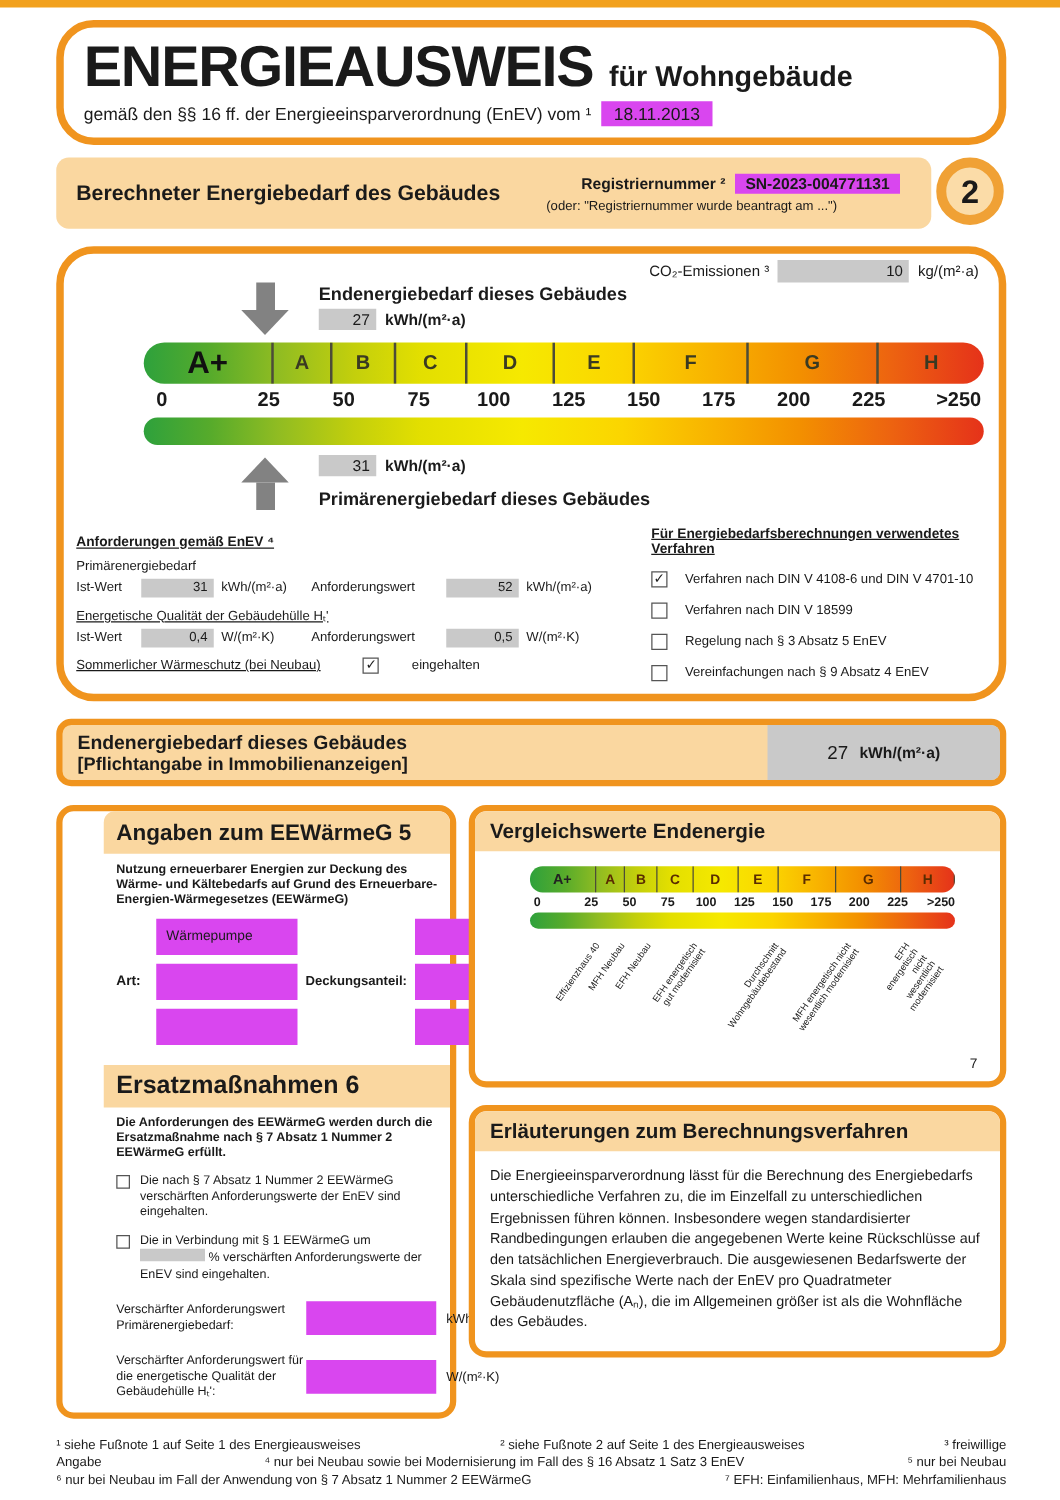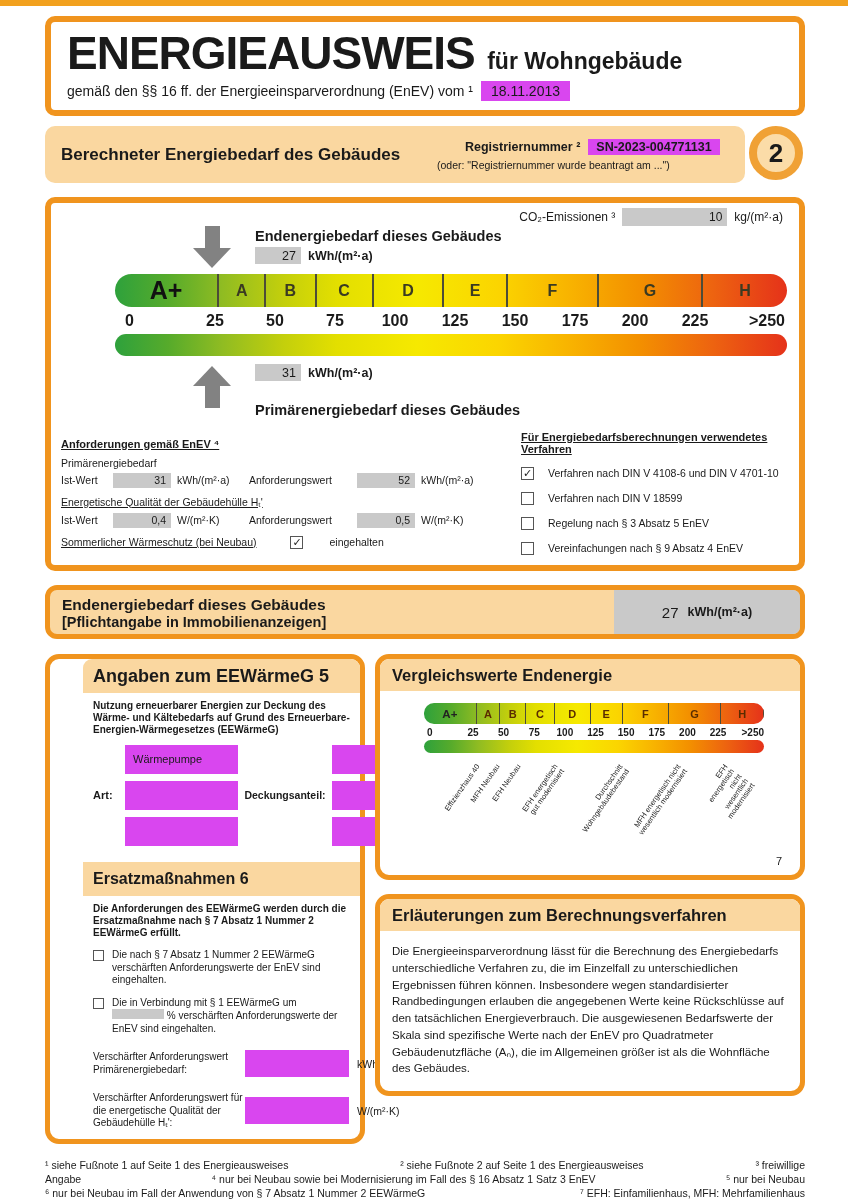--- a/index.html
+++ b/index.html
@@ -4,21 +4,21 @@
 <style>
   * { box-sizing: border-box; margin: 0; padding: 0; }
   html,body { width: 848px; }
   body {
     height: 1200px; background: #fff; position: relative;
     font-family: "Liberation Sans", sans-serif; color: #1a1a1a; overflow: hidden;
   }
   .topstrip { position: absolute; top: 0; left: 0; width: 848px; height: 6px; background: #F2A11E; }
   .page { position: absolute; left: 45px; top: 16px; width: 760px; }
 
-  .obox { border: 6px solid #F0941E; border-radius: 10px; background: #fff; }
+  .obox { border: 6px solid #F0941E; border-radius: 30px; background: #fff; }
   .obox-sm { border: 5px solid #F0941E; border-radius: 14px; background: #fff; }
   .band { background: #FAD7A0; font-weight: bold; }
   .gbox { background: #d946ef; }
   .valbox { background: #c9c9c9; display: flex; align-items: center; justify-content: flex-end; padding-right: 5px; }
   .cb { width: 13px; height: 13px; border: 1.5px solid #555; background: #fff; display: inline-flex;
         align-items: center; justify-content: center; font-size: 11px; line-height: 1; flex: none; color:#222; }
 
   
   .hdr { padding: 8px 16px 9px 16px; }
   .hdr-title { font-size: 46px; font-weight: bold; letter-spacing: -1px; line-height: 1; display:inline; }
@@ -101,21 +101,21 @@
     justify-content: center; gap: 9px; border-radius: 0 6px 6px 0; }
   .endband .vb .v { font-size: 15px; }
   .endband .vb .u { font-size: 12.5px; font-weight: bold; }
 
   
   .cols { display: flex; margin-top: 15px; gap: 10px; align-items: flex-start; }
   .leftcol { width: 320px; padding-left: 33px; }
   .rightcol { width: 430px; }
 
   .lbox .bandh { height: 34px; display: flex; align-items: center; padding-left: 10px; font-size: 18px; border-radius: 9px 9px 0 0; }
-  .lbox .bandh2 { height: 34px; display: flex; align-items: center; padding-left: 10px; font-size: 16px; }
+  .lbox .bandh2 { height: 34px; display: flex; align-items: center; padding-left: 10px; font-size: 20px; }
   .lbox .pad { padding: 7px 10px 9px 10px; }
   .eew-intro { font-size: 10px; font-weight: bold; line-height: 1.22; }
   .eewgrid { margin-top: 8px; }
   .eewrow { display: flex; align-items: center; margin-bottom: 7px; }
   .eewrow .c1 { width: 32px; flex: none; font-size: 11px; font-weight: bold; }
   .eewrow .c2 { width: 113px; height: 29px; flex: none; display: flex; align-items: center; padding-left: 8px; font-size: 11px; }
   .eewrow .c3 { width: 94px; flex: none; font-size: 10.5px; font-weight: bold; text-align: center; }
   .eewrow .c4 { width: 68px; height: 29px; flex: none; display: flex; align-items: center; justify-content: flex-end; padding-right: 6px; font-size: 11px; }
   .eewrow .c5 { width: 18px; flex: none; text-align: right; font-size: 11px; font-weight: bold; }
   .ers-intro { font-size: 10px; font-weight: bold; line-height: 1.22; }
@@ -229,21 +229,21 @@
 
     <div class="primblock">
       <div class="arrow arrow-up">
         <div class="head-up"></div>
           <div class="shaft"></div>
       </div>
       <div class="valrow">
         <span class="valbox">31</span>
         <span class="unit">kWh/(m²·a)</span>
       </div>
-      <div class="primlabel" style="margin-top:21px">Primärenergiebedarf dieses Gebäudes</div>
+      <div class="primlabel" style="margin-top:11px">Primärenergiebedarf dieses Gebäudes</div>
     </div>
 
     <div class="reqrow">
       <div class="reqleft">
         <div class="reqh requnder">Anforderungen gemäß EnEV ⁴</div>
         <div class="reqsub">Primärenergiebedarf</div>
         <div class="reqline">
           <span class="lbl1">Ist-Wert</span>
           <span class="valbox">31</span>
           <span class="u1">kWh/(m²·a)</span>

